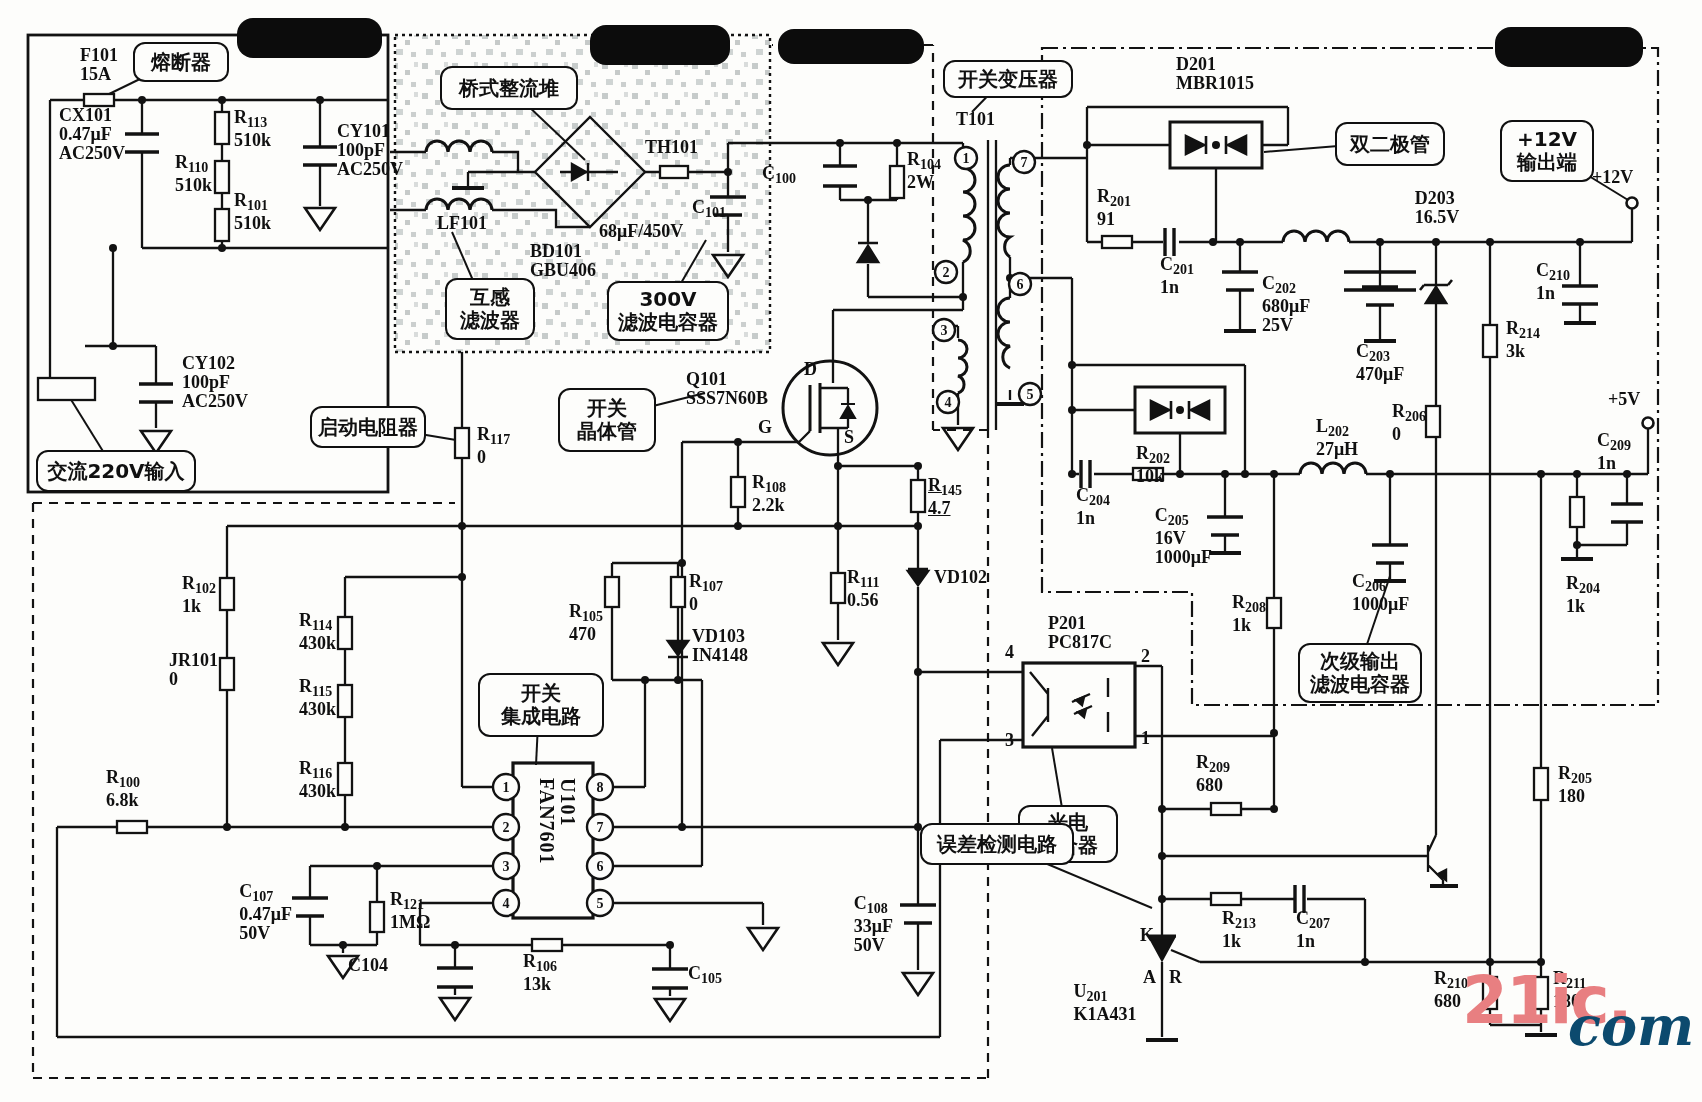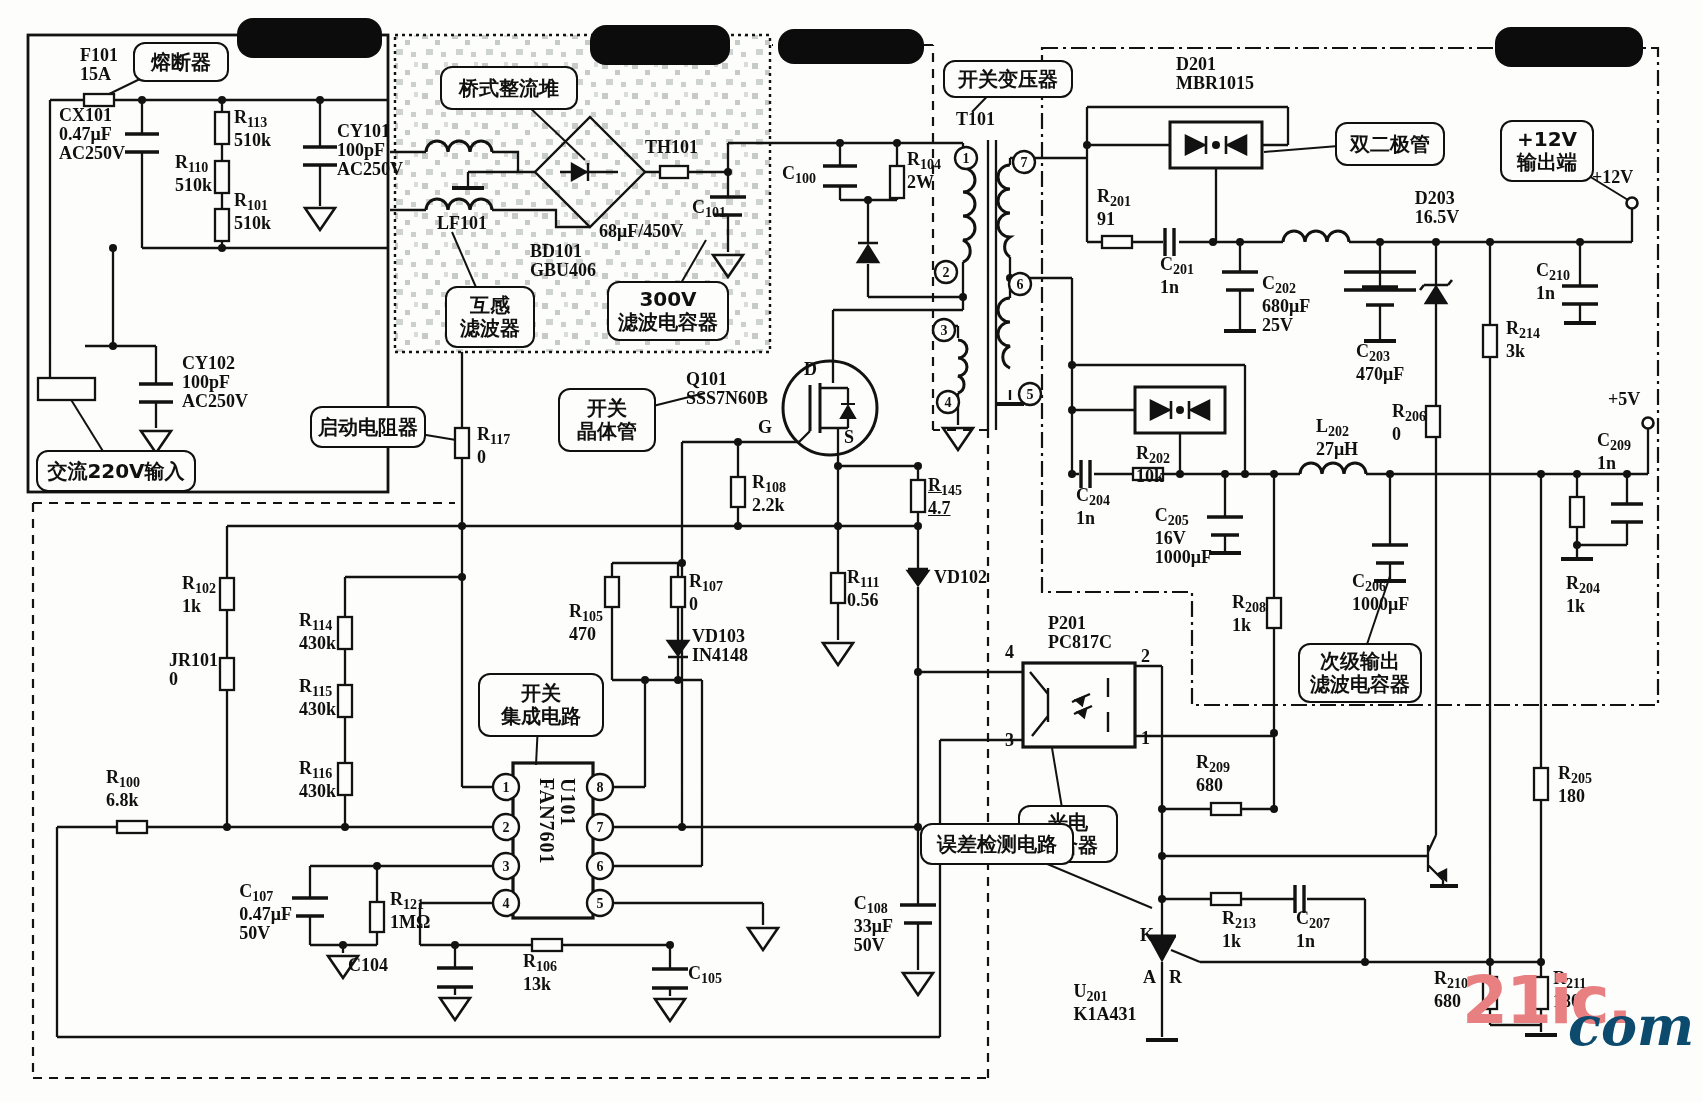--- a/index.html
+++ b/index.html
@@ -409,21 +409,21 @@
       <div class="lbl" style="left: 530px; top: 242px;">
         <span class="ln">BD101</span>
         <span class="ln">GBU406</span>
       </div>
       <div class="lbl" style="left: 692px; top: 198px;">
         <span class="ln">C<sub>101</sub></span>
       </div>
       <div class="lbl" style="left: 599px; top: 222px;">
         <span class="ln">68μF/450V</span>
       </div>
-      <div class="lbl" style="left: 782px; top: 164px;">
+      <div class="lbl" style="left: 762px; top: 164px;">
         <span class="ln">C<sub>100</sub></span>
       </div>
       <div class="lbl" style="left: 907px; top: 150px;">
         <span class="ln">R<sub>104</sub></span>
         <span class="ln">2W</span>
       </div>
       <div class="lbl" style="left: 956px; top: 110px;">
         <span class="ln">T101</span>
       </div>
       <div class="lbl c" style="left: 1215px; top: 55px;">
@@ -651,21 +651,21 @@
   <div id="callouts">
       <div class="callout" style="left: 133px; top: 42px; width: 92px; height: 36px;">
         <div>熔断器</div>
       </div>
       <div class="callout" style="left: 36px; top: 450px; width: 156px; height: 38px;">
         <div>交流220V输入</div>
       </div>
       <div class="callout" style="left: 440px; top: 66px; width: 134px; height: 40px;">
         <div>桥式整流堆</div>
       </div>
-      <div class="callout" style="left: 445px; top: 286px; width: 86px; height: 58px;">
+      <div class="callout" style="left: 445px; top: 278px; width: 86px; height: 58px;">
         <div>互感</div>
         <div>滤波器</div>
       </div>
       <div class="callout" style="left: 607px; top: 281px; width: 118px; height: 56px;">
         <div>300V</div>
         <div>滤波电容器</div>
       </div>
       <div class="callout" style="left: 310px; top: 406px; width: 112px; height: 38px;">
         <div>启动电阻器</div>
       </div>

